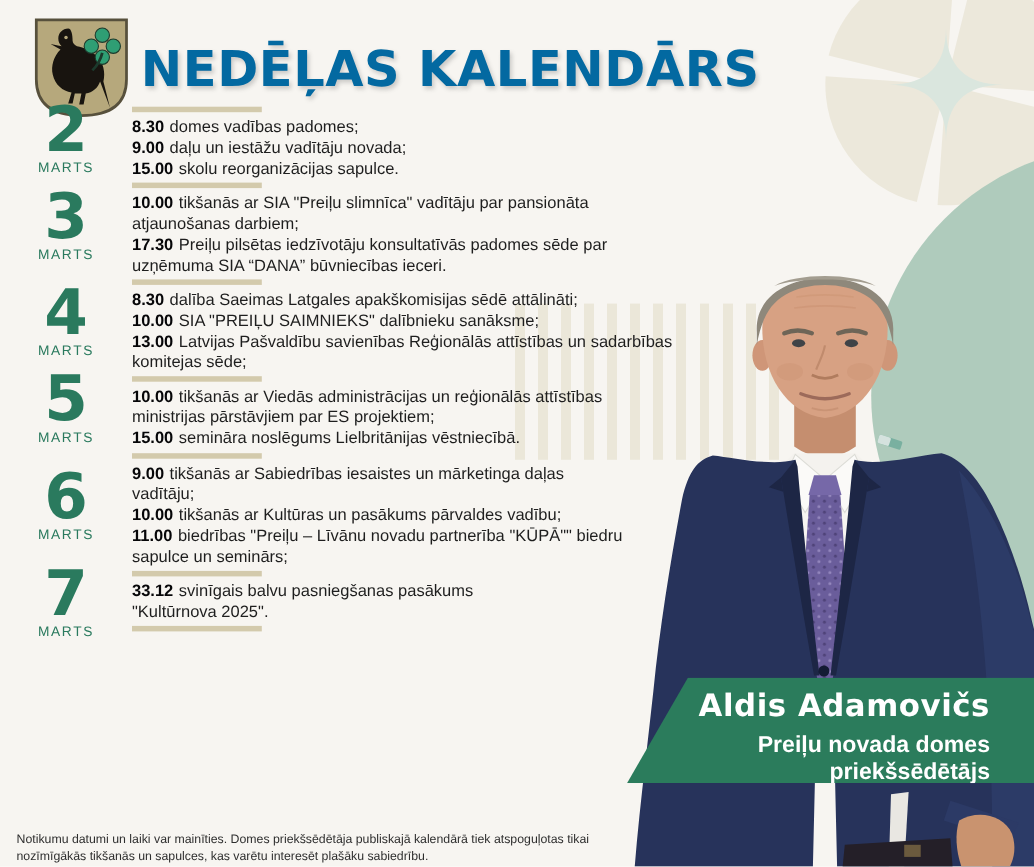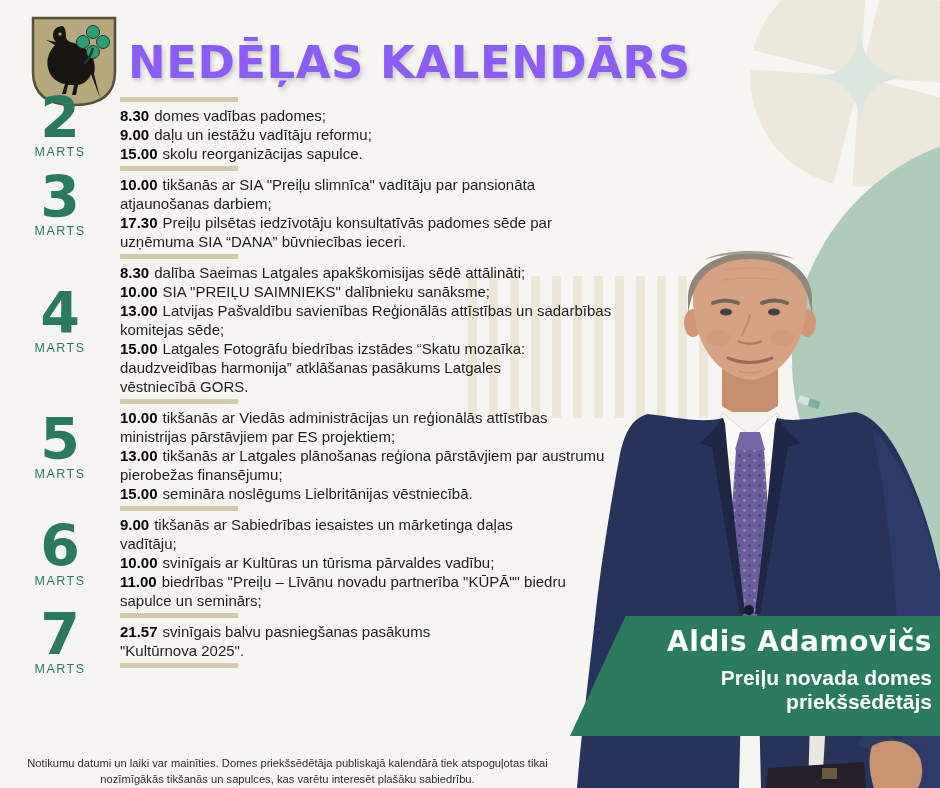--- a/index.html
+++ b/index.html
@@ -12,51 +12,51 @@
   .quatrefoil{position:absolute; left:745px; top:-38px; width:230px; height:230px; z-index:0;}
   .sage-circle{position:absolute; left:792px; top:132px; width:456px; height:456px;
     border-radius:50%; background:#afcbbc; z-index:0;}
   .stripes{position:absolute; left:468px; top:276px; width:244px; height:142px; z-index:0;
     background:repeating-linear-gradient(90deg,#ebe7d9 0 9px, transparent 9px 21px);}
   
   .logo{position:absolute; left:30px; top:16px; width:88px; height:92px; z-index:2;}
   .title{
     position:absolute; left:128px; top:36px; z-index:2; margin:0;
     font-family:"DejaVu Sans", sans-serif; font-weight:bold;
-    font-size:45px; letter-spacing:.5px; color:#8b5cf6;
+    font-size:45px; letter-spacing:.5px; color:#0369a1;
     text-shadow:2px 3px 4px rgba(90,90,90,.28);
     white-space:nowrap;
   }
   
   .schedule{position:absolute; left:0; top:94px; width:615px; z-index:2;}
   .day-row{display:flex;}
   .num-col{flex:0 0 120px; display:flex; flex-direction:column; align-items:center;
     justify-content:center; padding-bottom:4px;}
   .day-num{font-family:"DejaVu Sans",sans-serif; font-weight:bold; font-size:57px;
     line-height:.85; color:#2a7a5e;}
   .day-month{font-size:12.5px; font-weight:normal; letter-spacing:1.5px; color:#2a7a5e; margin-top:3px;}
   .day-content{flex:1;}
   .divider{width:118px; height:5px; background:#d3caac; margin:3px 0 4px;}
   .evt{margin:0; font-size:15px; line-height:19px; max-width:502px; color:#1e1e1e;
     white-space:pre-line;}
   .evt .time{font-weight:bold; color:#060608; margin-right:5px;}
   
   .portrait{position:absolute; left:572px; top:228px; width:368px; height:560px; z-index:1;}
   
   .banner{
-    position:absolute; left:570px; top:616px; width:370px; height:120px; z-index:5;
+    position:absolute; left:570px; top:616px; width:370px; height:96px; z-index:5;
     background:#2b7c5c; clip-path:polygon(15% 0,100% 0,100% 100%,0 100%);
-    box-sizing:border-box; padding:9px 8px 0 0; text-align:right; color:#fff;
+    box-sizing:border-box; padding:9px 40px 0 0; text-align:right; color:#fff;
   }
   .person-name{font-family:"DejaVu Sans",sans-serif; font-weight:bold; font-size:28px;
     letter-spacing:.5px; margin:0;}
   .person-role{font-size:21px; font-weight:bold; margin-top:8px;}
   
   .footer{position:absolute; left:15px; top:755px; width:545px; z-index:2; margin:0;
-    text-align:center; font-size:11.2px; line-height:1.45; color:#2e2e2e;}
+    text-align:left; font-size:11.2px; line-height:1.45; color:#2e2e2e;}
 </style>
 </head>
 <body>
 
 <div class="page">
 
   <svg class="quatrefoil" viewBox="0 0 230 230">
     <g transform="rotate(14 115 115)" fill="#ece8db">
       <path d="M115,115 L115,5 A110,110 0 0 1 223,96 Z"></path>
       <path d="M115,115 L225,115 A110,110 0 0 1 134,223 Z"></path>
@@ -88,21 +88,21 @@
   <div class="schedule">
   <div class="day-row">
     <div class="num-col">
       <div class="day-num">2</div>
       <div class="day-month">MARTS</div>
     </div>
     <div class="day-content">
       <div class="divider"></div>
       <div>
             <p class="evt"><b class="time">8.30</b><span>domes vadības padomes;</span></p>
-            <p class="evt"><b class="time">9.00</b><span>daļu un iestāžu vadītāju reformu;</span></p>
+            <p class="evt"><b class="time">9.00</b><span>daļu un iestāžu vadītāju novada;</span></p>
             <p class="evt"><b class="time">15.00</b><span>skolu reorganizācijas sapulce.</span></p>
           </div>
     </div>
   </div>
 
   <div class="day-row">
     <div class="num-col">
       <div class="day-num">3</div>
       <div class="day-month">MARTS</div>
     </div>
@@ -119,67 +119,63 @@
     <div class="num-col">
       <div class="day-num">4</div>
       <div class="day-month">MARTS</div>
     </div>
     <div class="day-content">
       <div class="divider"></div>
       <div>
             <p class="evt"><b class="time">8.30</b><span>dalība Saeimas Latgales apakškomisijas sēdē attālināti;</span></p>
             <p class="evt"><b class="time">10.00</b><span>SIA "PREIĻU SAIMNIEKS" dalībnieku sanāksme;</span></p>
             <p class="evt"><b class="time">13.00</b><span>Latvijas Pašvaldību savienības Reģionālās attīstības un sadarbības komitejas sēde;</span></p>
-            <p class="evt"><b class="time">15.00</b><span>Latgales Fotogrāfu biedrības izstādes “Skatu mozaīka:
-daudzveidības harmonija” atklāšanas pasākums Latgales
-vēstniecībā GORS.</span></p>
           </div>
     </div>
   </div>
 
   <div class="day-row">
     <div class="num-col">
       <div class="day-num">5</div>
       <div class="day-month">MARTS</div>
     </div>
     <div class="day-content">
       <div class="divider"></div>
       <div>
             <p class="evt"><b class="time">10.00</b><span>tikšanās ar Viedās administrācijas un reģionālās attīstības ministrijas pārstāvjiem par ES projektiem;</span></p>
-            <p class="evt"><b class="time">13.00</b><span>tikšanās ar Latgales plānošanas reģiona pārstāvjiem par austrumu pierobežas finansējumu;</span></p>
             <p class="evt"><b class="time">15.00</b><span>semināra noslēgums Lielbritānijas vēstniecībā.</span></p>
           </div>
     </div>
   </div>
 
   <div class="day-row">
     <div class="num-col">
       <div class="day-num">6</div>
       <div class="day-month">MARTS</div>
     </div>
     <div class="day-content">
       <div class="divider"></div>
       <div>
             <p class="evt"><b class="time">9.00</b><span>tikšanās ar Sabiedrības iesaistes un mārketinga daļas
 vadītāju;</span></p>
-            <p class="evt"><b class="time">10.00</b><span>svinīgais ar Kultūras un tūrisma pārvaldes vadību;</span></p>
+            <p class="evt"><b class="time">10.00</b><span>tikšanās ar Kultūras un pasākums pārvaldes vadību;</span></p>
             <p class="evt"><b class="time">11.00</b><span>biedrības "Preiļu – Līvānu novadu partnerība "KŪPĀ"" biedru sapulce un seminārs;</span></p>
           </div>
     </div>
   </div>
 
   <div class="day-row">
     <div class="num-col">
       <div class="day-num">7</div>
       <div class="day-month">MARTS</div>
     </div>
     <div class="day-content">
       <div class="divider"></div>
       <div>
-            <p class="evt"><b class="time">21.57</b><span>svinīgais balvu pasniegšanas pasākums
+            <p class="evt"><b class="time">33.12</b><span>svinīgais balvu pasniegšanas pasākums
 "Kultūrnova 2025".</span></p>
             <div class="divider"></div>
           </div>
     </div>
   </div>
 </div>
 
   <svg class="portrait" viewBox="0 0 368 560">
 
     <g>

